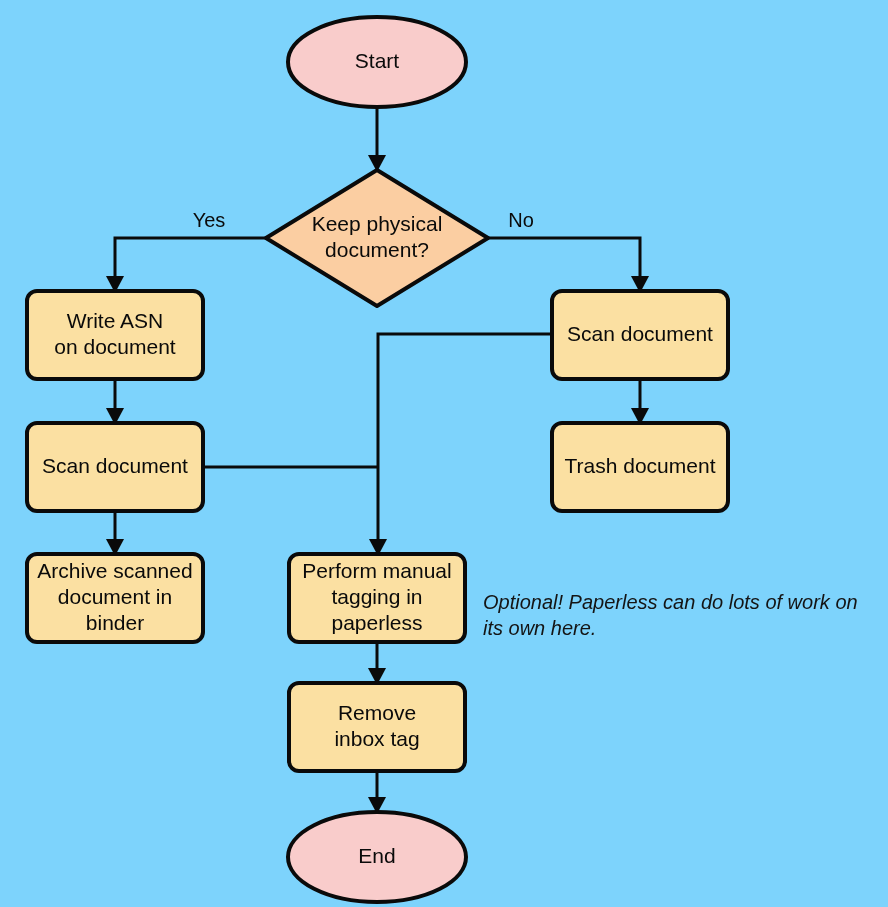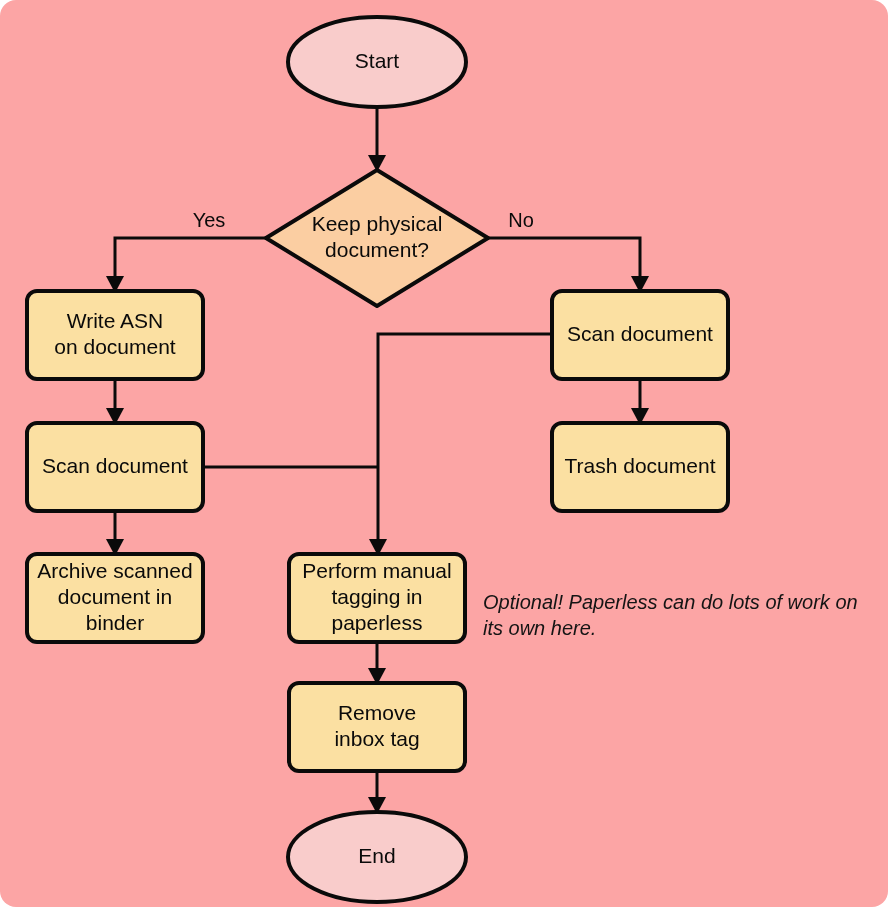--- a/index.html
+++ b/index.html
@@ -11,22 +11,21 @@
   body {
     width: 888px;
     height: 907px;
     font-family: "Liberation Sans", sans-serif;
     overflow: hidden;
   }
   #flowchart-root {
     position: relative;
     width: 888px;
     height: 907px;
-    background: #fca5a5;
-    border-radius: 16px;
+    background: #7dd3fc;
   }
   svg#flow-svg {
     display: block;
     width: 888px;
     height: 907px;
   }
   .node-shape {
     stroke: #0a0a0a;
     stroke-width: 4;
     stroke-linejoin: round;

